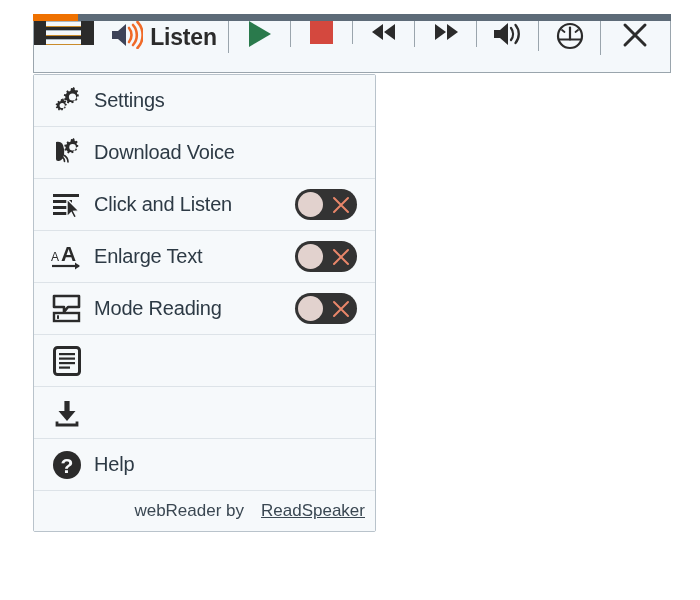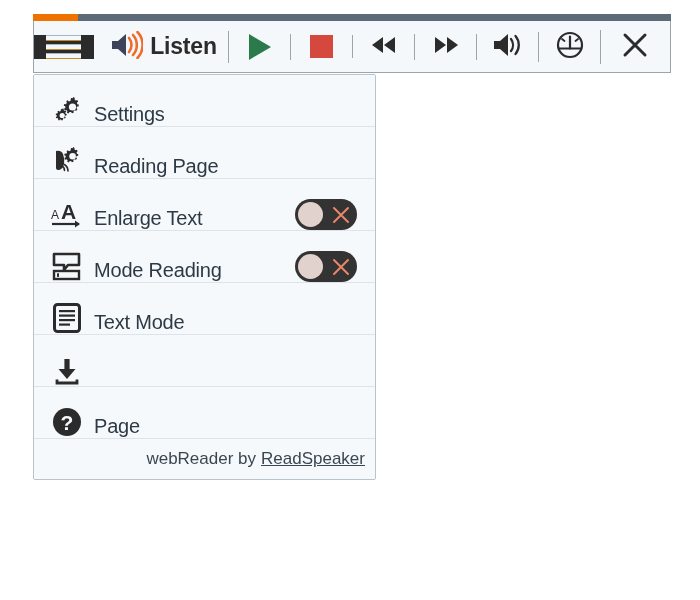--- a/index.html
+++ b/index.html
@@ -35,21 +35,21 @@
   .progress-fill {
     position: absolute;
     left: 0; top: 0;
     height: 7px;
     width: 45px;
     background: #ef7100;
   }
 
   .toolbar {
     display: flex;
-    align-items: center;
+    align-items: flex-start;
     height: 52px;
     box-sizing: border-box;
     border: 1px solid #9aa5ad;
     border-top: none;
     background: #f4f8fb;
   }
 
   .tb-btn {
     display: flex;
     align-items: center;
@@ -115,21 +115,21 @@
     top: 74px;
     width: 343px;
     box-sizing: border-box;
     border: 1px solid #b9c3cb;
     background: #f6f9fb;
     border-radius: 2px;
   }
 
   .menu-item {
     display: flex;
-    align-items: flex-end;
+    align-items: center;
     height: 52px;
     box-sizing: border-box;
     border-bottom: 1px solid #dde3e8;
     padding-left: 12px;
     background: #f6f9fb;
   }
 
   .mi-icon {
     width: 42px;
     min-width: 42px;
@@ -171,20 +171,21 @@
 
   .menu-footer {
     height: 40px;
     display: flex;
     align-items: center;
     justify-content: flex-end;
     padding-right: 10px;
     font-size: 17px;
     color: #3a4752;
     background: #f6f9fb;
+    gap: 12px;
   }
   .footer-link {
     color: #3a4752;
     text-decoration: underline;
     margin-left: 5px;
     text-align: right;
   }
 </style>
 </head>
 <body>
@@ -297,23 +298,45 @@
         <svg width="32" height="32" viewBox="0 0 32 32">
           <path d="M5 5 q5 -1 7 3 q2 5 1 10 q-1 5 -5 6 q-3 .5 -3 -2 Z" fill="#2b2b2b"></path>
           <path d="M11 20 a5 5 0 0 1 2.5 4.5" stroke="#2b2b2b" stroke-width="1.6" fill="none" stroke-linecap="round"></path>
           <path d="M13.5 18.5 a8 8 0 0 1 3.5 6.5" stroke="#2b2b2b" stroke-width="1.6" fill="none" stroke-linecap="round"></path>
           <g fill="#2b2b2b">
             <path d="M20 2 l1.5 .3 .7 -1.3 1.4 .9 -.25 1.45 1.15 1 1.4 -.5 .75 1.5 -1.1 1 .3 1.5 1.45 .3 -.15 1.7 -1.5 .2 -.55 1.4 .95 1.15 -1.1 1.25 -1.4 -.5 -1.2 .95 .15 1.5 -1.6 .55 -.85 -1.25 -1.5 .05 -.75 1.3 -1.55 -.7 .35 -1.5 -1.15 -1 -1.4 .45 -.6 -1.6 1.25 -.85 -.1 -1.5 -1.4 -.55 .5 -1.6 1.5 .15 .9 -1.2 -.55 -1.4 1.35 -1 1.1 1.05 1.45 -.4 Z"></path>
           </g>
           <circle cx="21.6" cy="10.3" r="3.3" fill="#f6f9fb"></circle>
         </svg>
       </span>
-      <span class="mi-label">Reading Page</span>
-    </div>
-
+      <span class="mi-label">Download Voice</span>
+    </div>
+
+    <div class="menu-item">
+      <span class="mi-icon">
+        <svg width="32" height="30" viewBox="0 0 32 30">
+          <g fill="#2b2b2b">
+            <rect x="2" y="4" width="26" height="3"></rect>
+            <rect x="2" y="10" width="19" height="3"></rect>
+            <rect x="2" y="16" width="22" height="3"></rect>
+            <rect x="2" y="22" width="15" height="3"></rect>
+          </g>
+          <path d="M16 9 L16 27 L20.2 22.6 L23 28 L25.6 26.6 L22.8 21.4 L28 21 Z" fill="#2b2b2b" stroke="#f6f9fb" stroke-width="1.4"></path>
+        </svg>
+      </span>
+      <span class="mi-label">Click and Listen</span>
+      <span class="toggle">
+        <span class="toggle-knob"></span>
+        <span class="toggle-x">
+          <svg width="18" height="18" viewBox="0 0 18 18">
+            <path d="M2 2 L16 16 M16 2 L2 16" stroke="#e8866a" stroke-width="2" stroke-linecap="round"></path>
+          </svg>
+        </span>
+      </span>
+    </div>
 
     <div class="menu-item">
       <span class="mi-icon">
         <svg width="34" height="30" viewBox="0 0 34 30">
           <text x="1" y="19" font-family="Liberation Sans, sans-serif" font-size="12" fill="#2b2b2b">A</text>
           <text x="11" y="19" font-family="Liberation Sans, sans-serif" font-size="21" font-weight="bold" fill="#2b2b2b">A</text>
           <path d="M2 24 L29 24" stroke="#2b2b2b" stroke-width="2.2"></path>
           <path d="M25 20.5 L30 24 L25 27.5 Z" fill="#2b2b2b"></path>
         </svg>
       </span>
@@ -352,42 +375,41 @@
         <svg width="30" height="32" viewBox="0 0 30 32">
           <rect x="2.5" y="2.5" width="25" height="27" rx="3" fill="none" stroke="#2b2b2b" stroke-width="3"></rect>
           <g fill="#2b2b2b">
             <rect x="7" y="8" width="16" height="2.2"></rect>
             <rect x="7" y="12.5" width="16" height="2.2"></rect>
             <rect x="7" y="17" width="16" height="2.2"></rect>
             <rect x="7" y="21.5" width="11" height="2.2"></rect>
           </g>
         </svg>
       </span>
-      <span class="mi-label">Text Mode</span>
     </div>
 
 
     <div class="menu-item">
       <span class="mi-icon">
         <svg width="30" height="30" viewBox="0 0 30 30">
           <rect x="12.4" y="3" width="5.2" height="11" fill="#2b2b2b"></rect>
           <path d="M6.5 13 L23.5 13 L15 23 Z" fill="#2b2b2b"></path>
           <path d="M5 23.5 L5 27 L25 27 L25 23.5" fill="none" stroke="#2b2b2b" stroke-width="2.8"></path>
         </svg>
       </span>
     </div>
 
     <div class="menu-item">
       <span class="mi-icon">
         <svg width="32" height="32" viewBox="0 0 32 32">
           <circle cx="16" cy="16" r="14" fill="#2b2b2b"></circle>
           <text x="16" y="24" text-anchor="middle" font-family="Liberation Sans, sans-serif" font-size="21" font-weight="bold" fill="#f6f9fb">?</text>
         </svg>
       </span>
-      <span class="mi-label">Page</span>
+      <span class="mi-label">Help</span>
     </div>
 
     <div class="menu-footer">
       <span>webReader by</span>
       <span class="footer-link">ReadSpeaker</span>
     </div>
 
   </div>
 </div>
 

